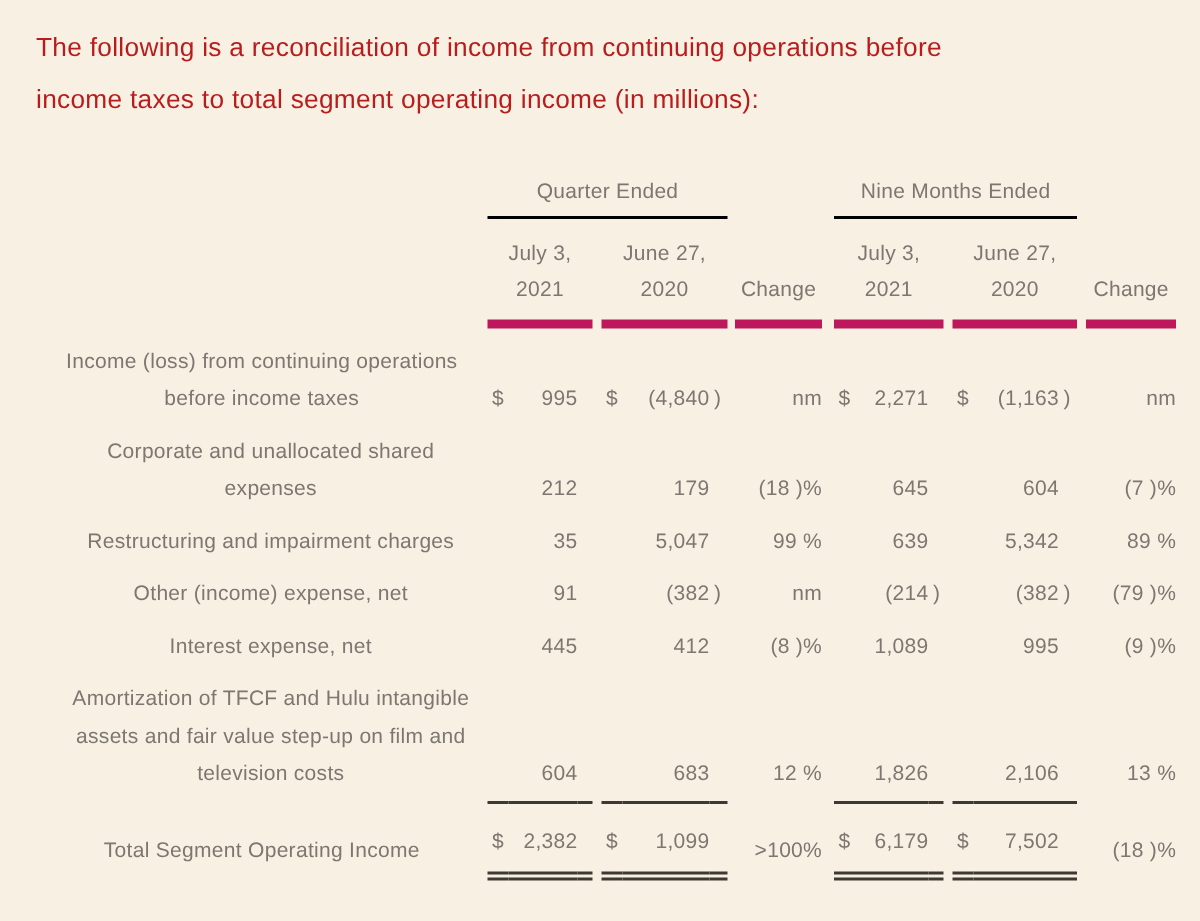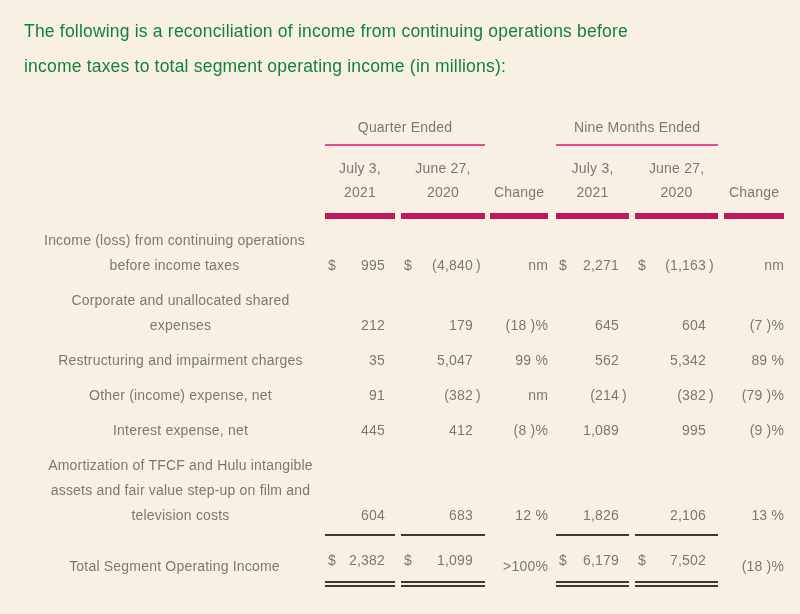--- a/index.html
+++ b/index.html
@@ -13,21 +13,21 @@
     width: 800px;
     height: 614px;
     background: #f8f1e3;
     overflow: hidden;
   }
   .intro {
     margin: 14px 24px 0 24px;
     font-size: 17.5px;
     line-height: 35px;
     letter-spacing: 0.2px;
-    color: #15803d;
+    color: #b91c1c;
     white-space: pre-line;
   }
   table.recon {
     border-collapse: separate;
     border-spacing: 0;
     table-layout: fixed;
     width: 760px;
     margin: 34px 0 0 24px;
     font-size: 14px;
     letter-spacing: 0.2px;
@@ -40,21 +40,21 @@
     font-weight: normal;
   }
   .label { text-align: center; white-space: pre-line; }
   .indent { padding-left: 12px; }
   .usd   { text-align: left; padding-left: 3px; }
   .num   { text-align: right; }
   .close { text-align: left; padding-left: 3px; }
   .chg   { text-align: right; margin-top: 33px; }
   thead .group {
     text-align: center;
-    border-bottom: 2px solid #ec4899;
+    border-bottom: 2px solid #000000;
     padding: 0 0 8px 0;
     line-height: 18px;
     margin-top: 28px;
   }
   thead .plain { border-bottom: none; }
   thead .colhead {
     text-align: center;
     white-space: pre-line;
     border-bottom: 6px solid #be185d;
     padding: 10px 0 9px 0;
@@ -186,21 +186,21 @@
         <td class="num">35</td>
         <td class="close"></td>
         <td></td>
         <td class="usd"></td>
         <td class="num">5,047</td>
         <td class="close"></td>
         <td></td>
         <td class="chg">99 %</td>
         <td></td>
         <td class="usd"></td>
-        <td class="num">562</td>
+        <td class="num">639</td>
         <td class="close"></td>
         <td></td>
         <td class="usd"></td>
         <td class="num">5,342</td>
         <td class="close"></td>
         <td></td>
         <td class="chg">89 %</td>
       </tr>
 
       <tr>

